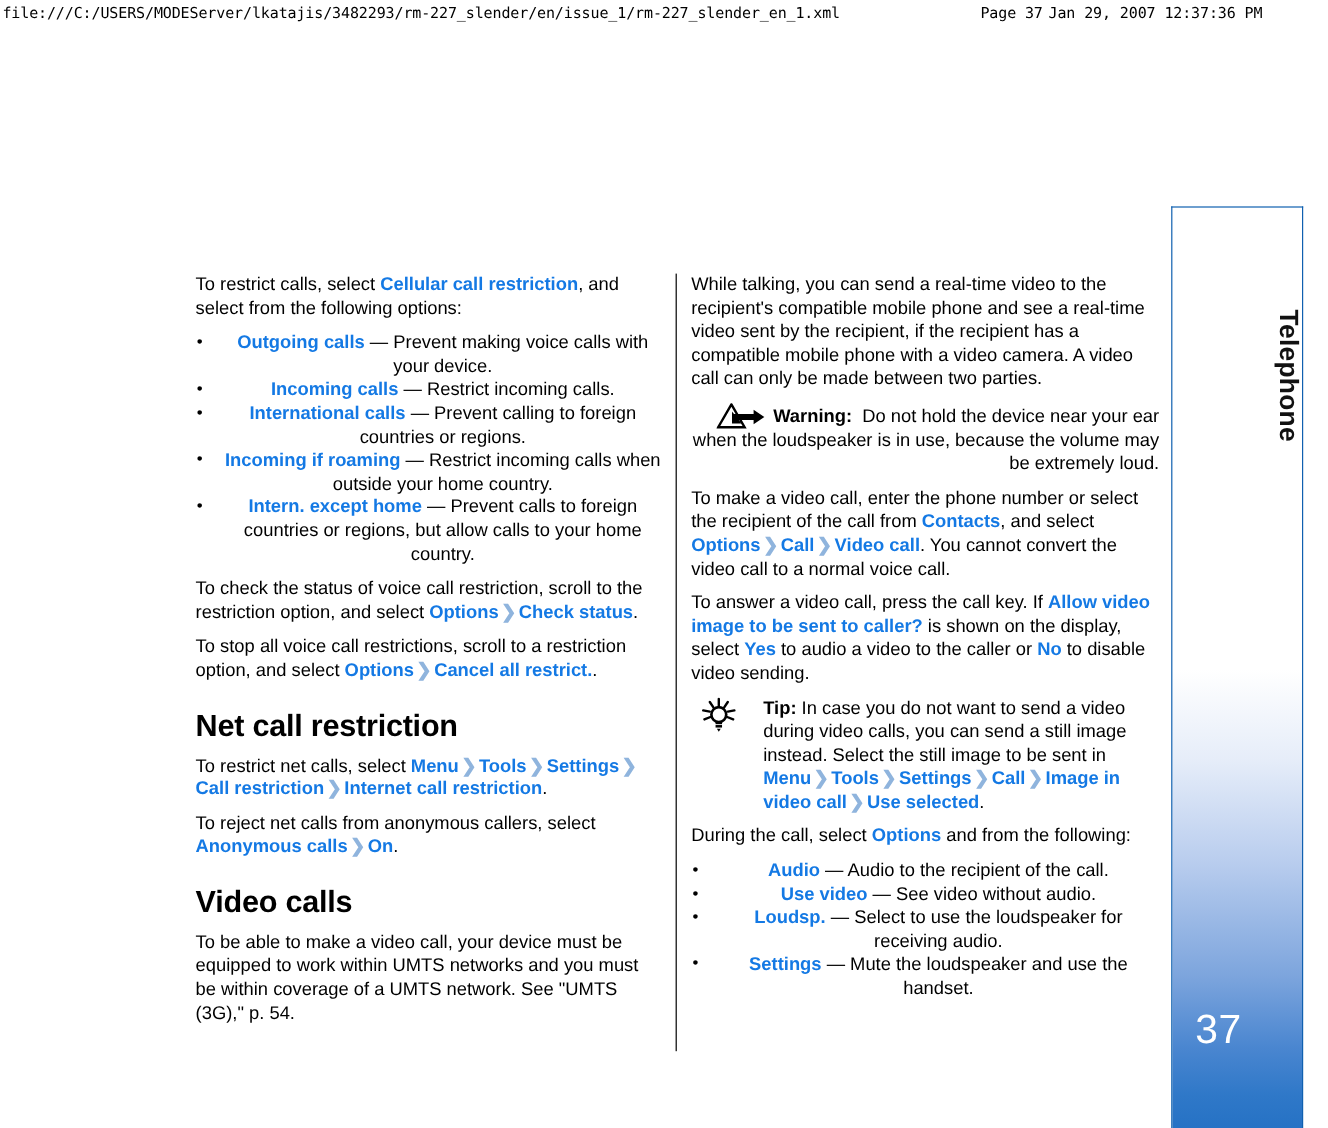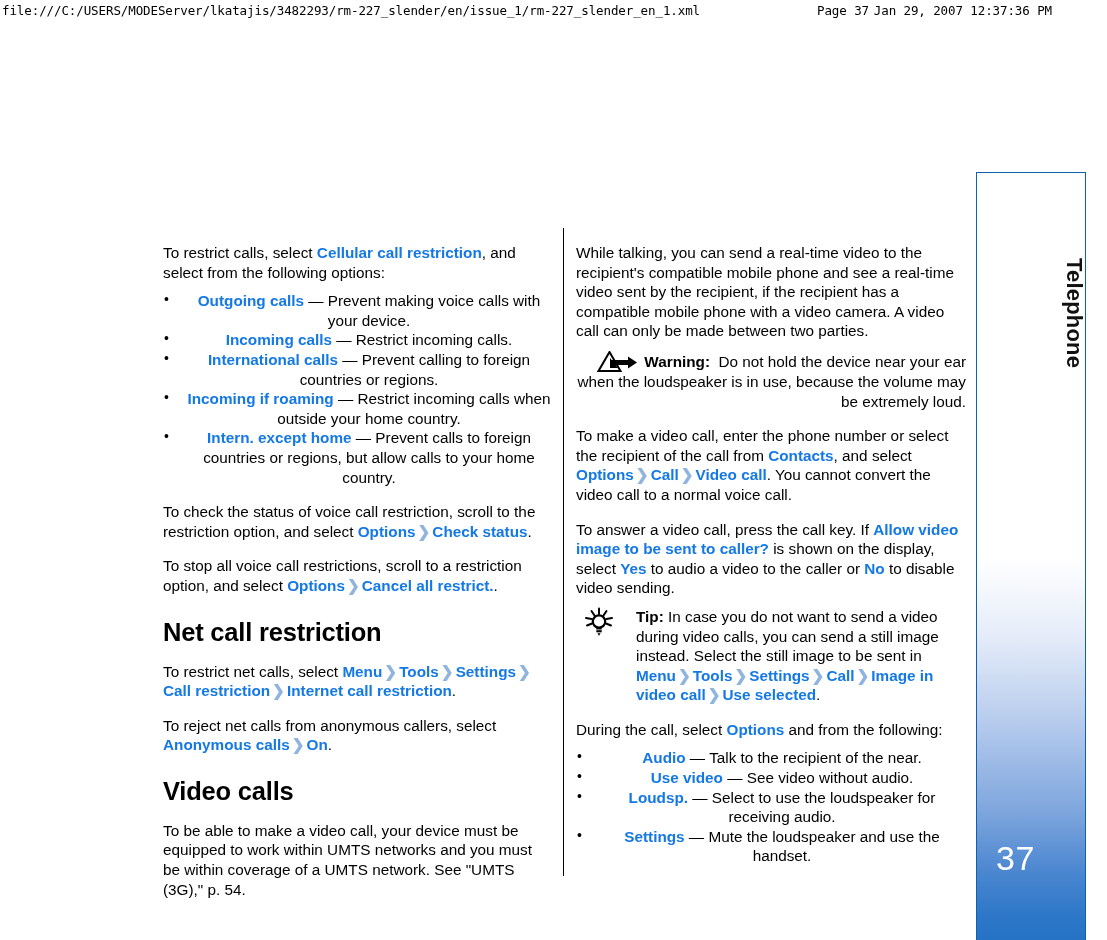--- a/index.html
+++ b/index.html
@@ -108,21 +108,21 @@
   #col-divider {
     position: absolute;
     left: 563px;
     top: 228px;
     width: 1px;
     height: 648px;
     background: #000;
   }
 
   p.para {
-    margin: 15px 0 9px 0;
+    margin: 0 0 9px 0;
     text-align: left;
   }
 
   h2.section {
     font-size: 25.5px;
     font-weight: bold;
     margin: 22px 0 9px 0;
     line-height: 29px;
     letter-spacing: -0.2px;
     color: #000;
@@ -268,19 +268,19 @@
           <rect x="18.3" y="20.4" width="5.4" height="2.1" fill="#000"></rect>
           <rect x="18.3" y="23.2" width="5.4" height="2.1" fill="#000"></rect>
           <path d="M19.4 26.2 L22.6 26.2 L21 28.8 Z" fill="#000"></path>
         </svg>
       </span><b>Tip:</b> <span>In case you do not want to send a video during video calls, you can send a still image instead. Select the still image to be sent in </span><span class="lnk">Menu</span><span class="sep">❯</span><span class="lnk">Tools</span><span class="sep">❯</span><span class="lnk">Settings</span><span class="sep">❯</span><span class="lnk">Call</span><span class="sep">❯</span><span class="lnk">Image in video call</span><span class="sep">❯</span><span class="lnk">Use selected</span><span>.</span>
     </div>
 
     <p class="para"><span>During the call, select </span><span class="lnk">Options</span><span> and from the following:</span></p>
 
     <ul class="bullets">
-      <li><span class="lnk">Audio</span> <span>— Talk to the recipient of the near.</span></li>
+      <li><span class="lnk">Audio</span> <span>— Audio to the recipient of the call.</span></li>
       <li><span class="lnk">Use video</span> <span>— See video without audio.</span></li>
       <li><span class="lnk">Loudsp.</span> <span>— Select to use the loudspeaker for receiving audio.</span></li>
       <li><span class="lnk">Settings</span> <span>— Mute the loudspeaker and use the handset.</span></li>
     </ul>
   </div>
 </div>
 
 </body></html>

